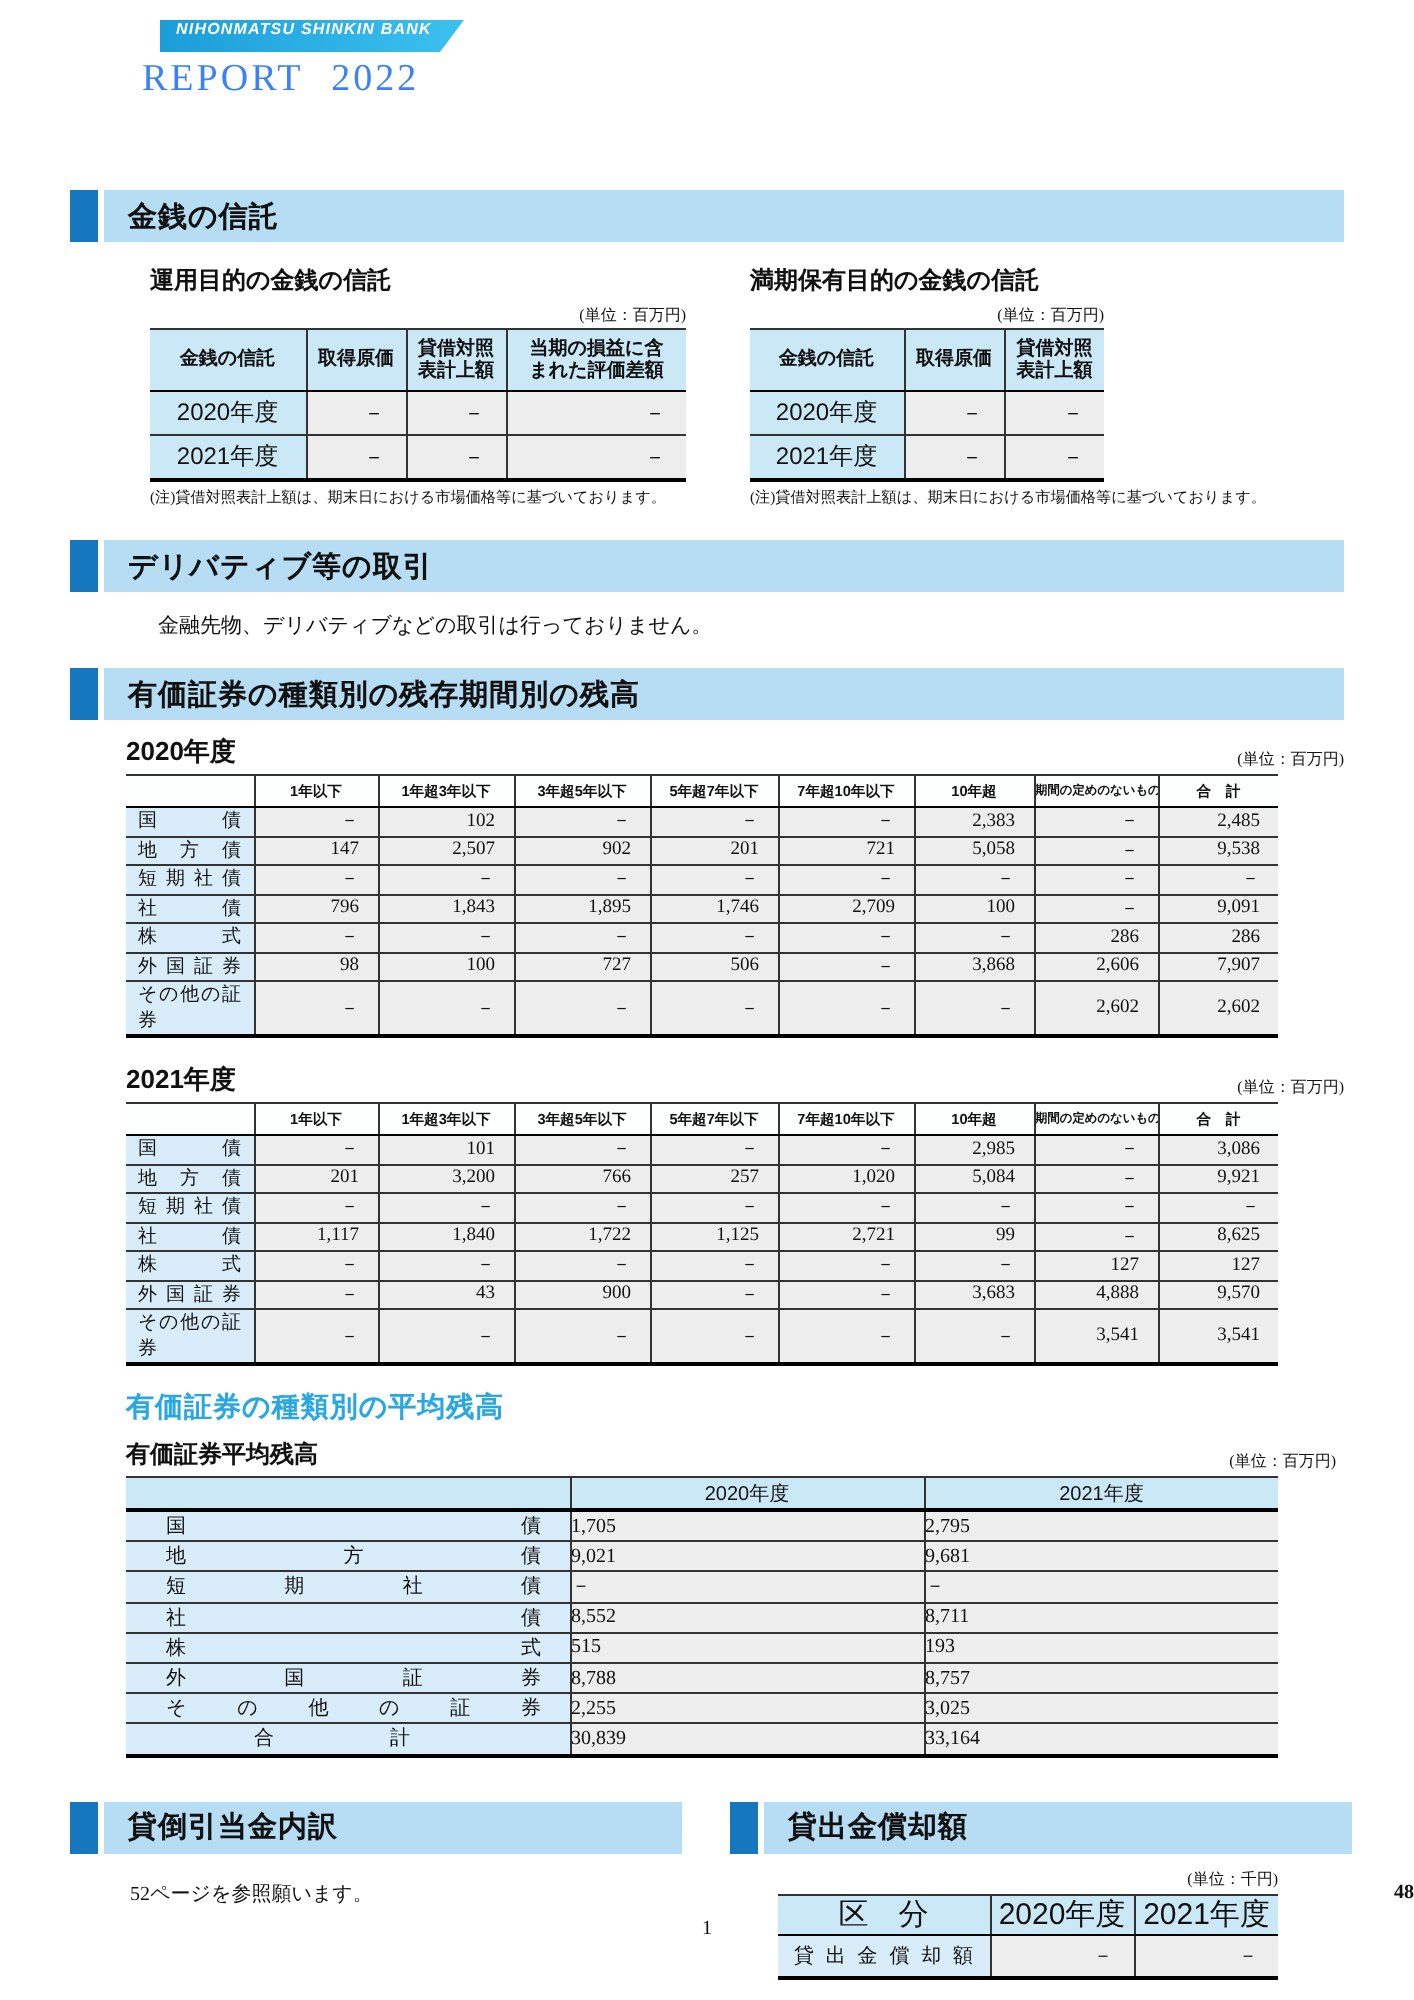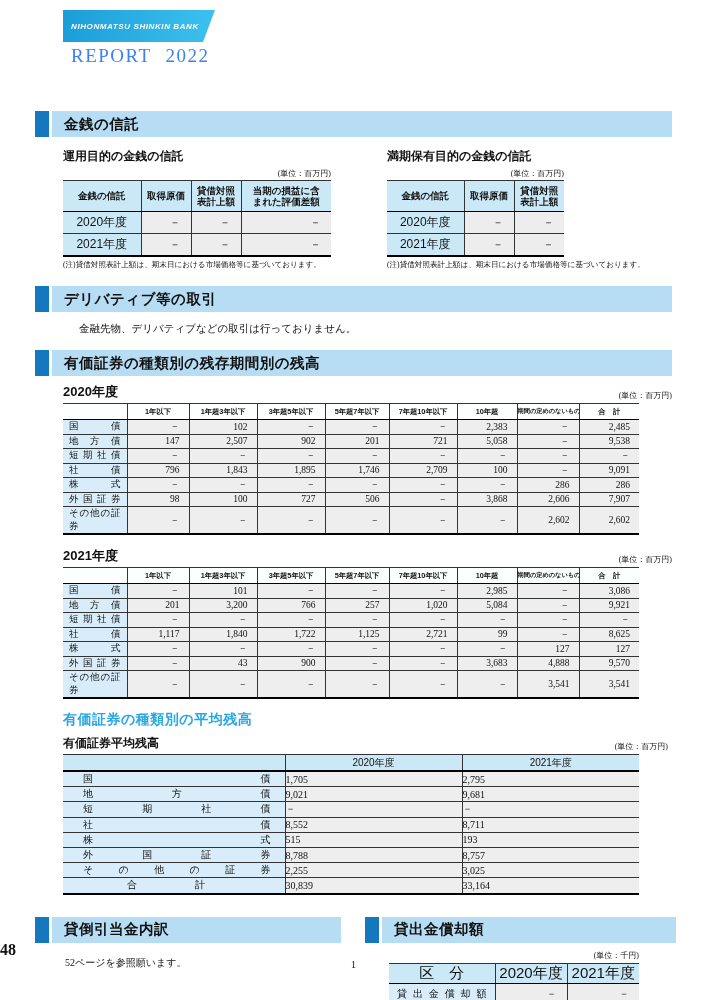--- a/index.html
+++ b/index.html
@@ -5,24 +5,24 @@
   html,body{margin:0;padding:0;}
   body{
     width:707px;height:1000px;background:#ffffff;color:#111;
     font-family:"Liberation Sans","DejaVu Sans",sans-serif;
     position:relative;overflow:hidden;
   }
   .page{padding:10px 35px 0 35px;box-sizing:border-box;}
 
   
   .banner{
-    margin-left:28px;width:152px;height:32px;
+    margin-left:45px;width:152px;height:16px;
     background:linear-gradient(90deg,#1b9ed8,#3cc1ef);
     clip-path:polygon(0 0,100% 0,calc(100% - 12px) 100%,0 100%);
-    display:flex;align-items:center;padding-left:8px;box-sizing:border-box;
+    display:flex;align-items:flex-start;padding-left:8px;box-sizing:border-box;
   }
   .banner span{color:#fff;font-size:8px;font-weight:bold;font-style:italic;letter-spacing:.6px;white-space:nowrap;}
   .rtitle{
     margin:3px 0 0 36px;font-family:"Liberation Serif","DejaVu Serif",serif;
     font-size:19px;color:#3b82f6;letter-spacing:1.5px;word-spacing:8px;
   }
 
   
   .secbar{display:flex;height:26px;}
   .sq{width:14px;background:#1577be;margin-right:3px;flex:0 0 14px;}
@@ -40,22 +40,22 @@
   .bodytext{font-size:10.5px;margin:10px 0 0 44px;font-family:"Liberation Serif","DejaVu Serif",serif;}
 
   
   table{border-collapse:collapse;table-layout:fixed;}
   th,td{padding:0;overflow:hidden;}
   .num{font-family:"Liberation Serif","DejaVu Serif",serif;}
   .sp{text-align:justify;text-align-last:justify;text-justify:inter-character;}
 
   
   .twocol{display:flex;margin-top:11px;}
-  .colL{width:300px;margin-left:28px;flex:0 0 auto;}
-  .colR{margin-left:24px;flex:0 0 auto;}
+  .colL{width:300px;margin-left:40px;flex:0 0 auto;}
+  .colR{flex:0 0 auto;}
   .t1{border-top:1px solid #000;border-bottom:2.5px solid #000;margin-top:1px;}
   .t1 th,.t1 td{border:1px solid #333;}
   .t1 thead th{border-bottom:1.5px solid #000;background:#cbe8f7;font-size:9.5px;font-weight:bold;height:30px;line-height:1.2;white-space:pre-line;text-align:center;}
   .t1 td{height:21px;}
   .t1 td.lblc{background:#cbe8f7;text-align:center;font-size:12px;}
   .t1 td.num{background:#ededed;text-align:right;padding-right:10px;font-size:11px;}
   .t1 tr>*:first-child{border-left:none;}
   .t1 tr>*:last-child{border-right:none;}
 
   
@@ -94,21 +94,21 @@
   .t4{margin-left:24px;width:250px;border-top:1px solid #000;border-bottom:2.5px solid #000;margin-top:2px;}
   .t4 th,.t4 td{border:1px solid #333;}
   .t4 thead th{border-bottom:1.5px solid #000;background:#cbe8f7;font-size:15px;font-weight:normal;height:17px;text-align:center;white-space:pre;}
   .t4 td{height:20px;font-size:10px;}
   .t4 td.lbl{background:#d8edf9;padding:0 8px;}
   .t4 td.num{background:#ededed;text-align:right;padding-right:10px;}
   .t4 tr>*:first-child{border-left:none;}
   .t4 tr>*:last-child{border-right:none;}
 
   
-  .pageno{position:absolute;left:0;right:0;top:941px;text-align:left;font-family:"Liberation Serif","DejaVu Serif",serif;font-weight:bold;font-size:16px;}
+  .pageno{position:absolute;left:0;right:0;top:941px;text-align:right;font-family:"Liberation Serif","DejaVu Serif",serif;font-weight:bold;font-size:10px;}
   .pagenote{position:absolute;left:0;right:0;top:959px;text-align:center;font-family:"Liberation Serif","DejaVu Serif",serif;font-size:10px;}
 </style>
 </head>
 <body>
 
 <div class="page">
 
   <div class="banner">
     <span>NIHONMATSU SHINKIN BANK</span>
   </div>

